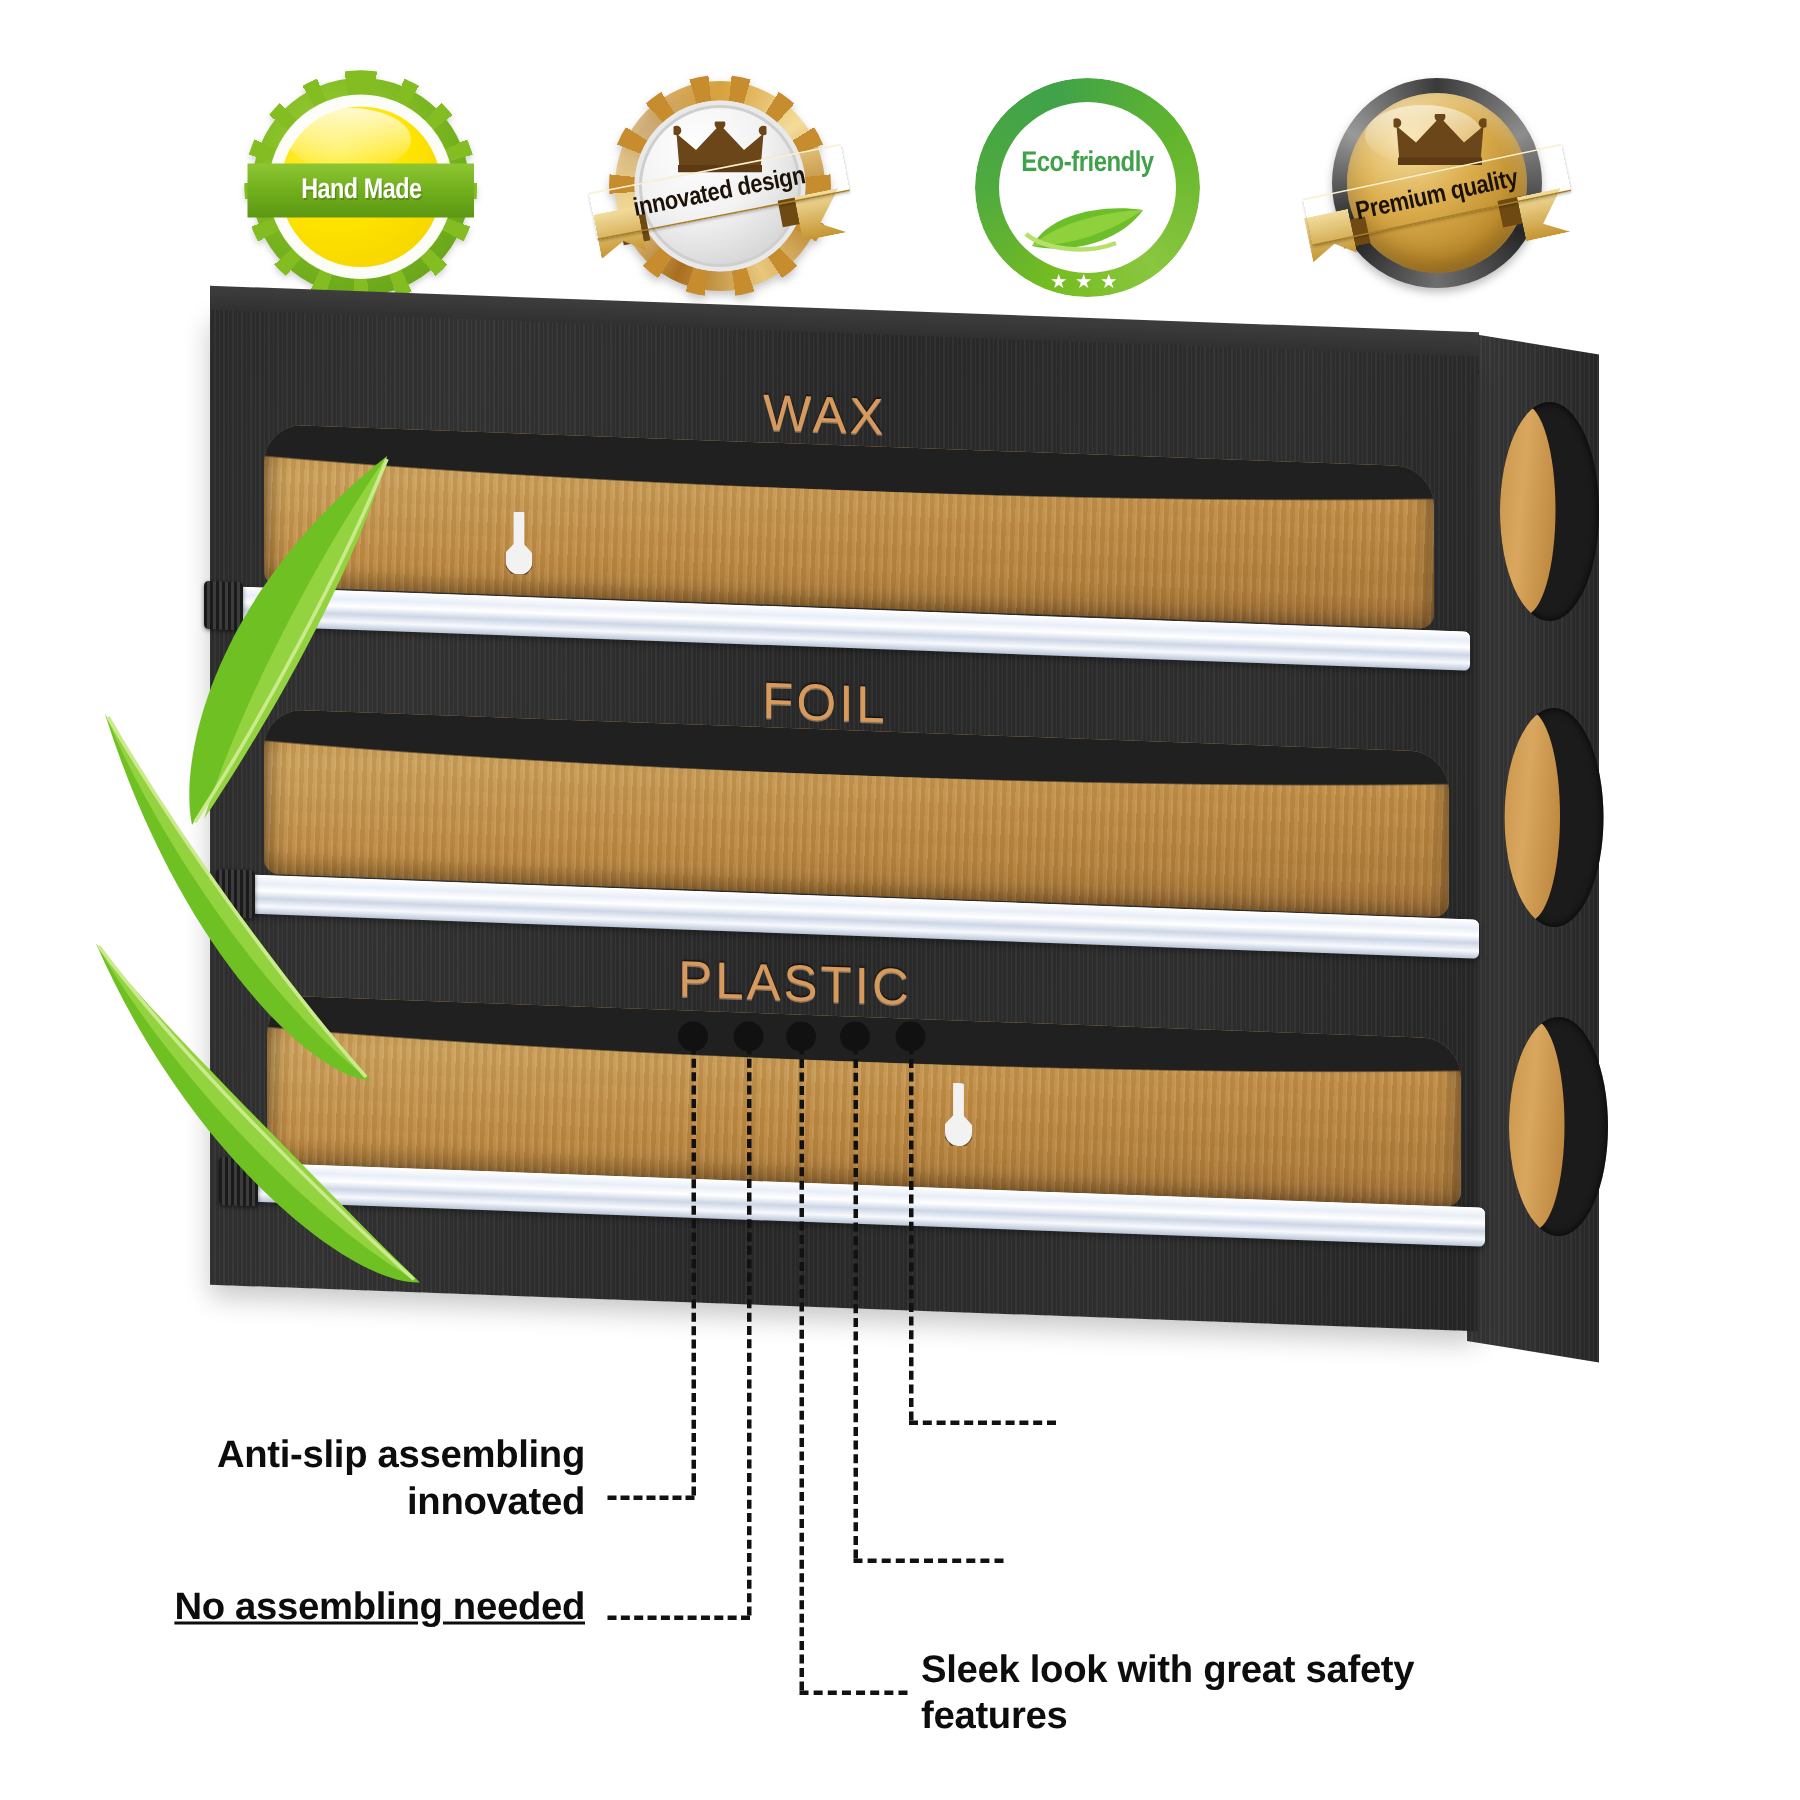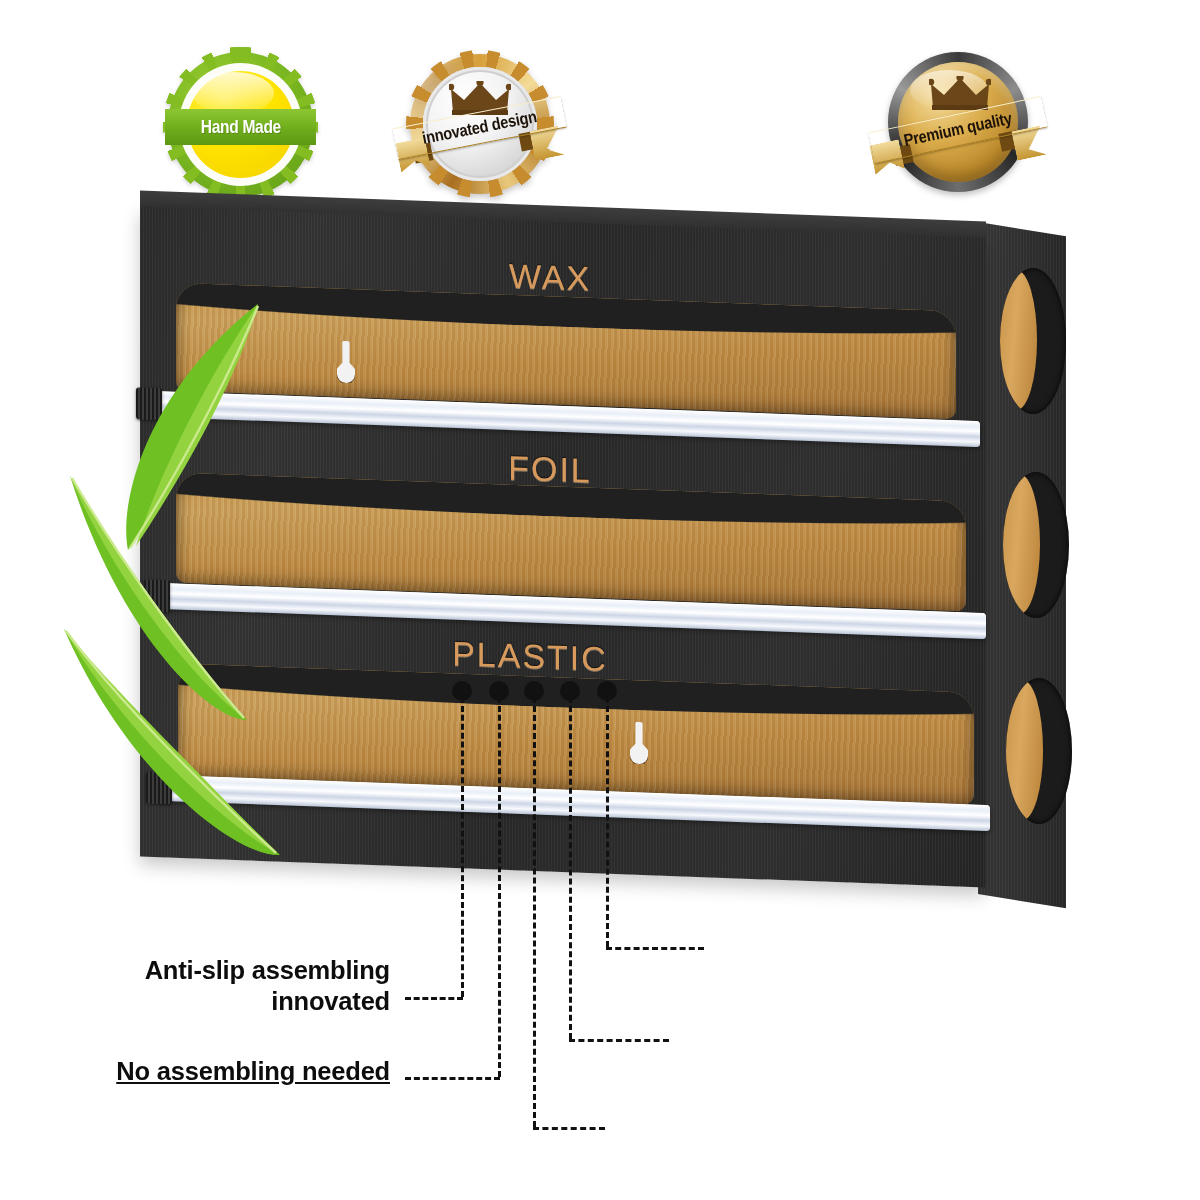--- a/index.html
+++ b/index.html
@@ -258,20 +258,32 @@
       </div>
       <div class="rib-fold" style="left:22px; top:96px; transform:rotate(-11deg)"></div>
       <div class="rib-fold" style="left:128px; top:84px; transform:rotate(-11deg)"></div>
       <div class="rib-tail" style="left:6px; top:92px; clip-path:polygon(0 0,100% 0,100% 100%,55% 70%,0 100%); transform:rotate(-11deg)"></div>
       <div class="rib-tail" style="left:140px; top:80px; clip-path:polygon(0 0,100% 0,45% 70%,100% 100%,0 100%); transform:rotate(-11deg)"></div>
       <div class="ribbon-gold">
         <span>innovated design</span>
       </div>
     </div>
 
+    <div class="badge bdg-eco">
+      <div class="eco-ring"></div>
+      <div class="eco-inner">
+        <div class="eco-text">Eco-friendly</div>
+        <svg style="position:absolute;left:16px;top:62px" width="86" height="40" viewBox="0 0 86 40">
+          <path d="M6 34 C18 12 54 6 80 10 C66 30 34 40 6 34 Z" fill="#6cbf2a"></path>
+          <path d="M6 34 C20 20 52 11 80 10 C60 24 32 34 6 34 Z" fill="#8fd13c"></path>
+          <path d="M2 26 C14 36 42 40 62 32" stroke="#b7e06a" stroke-width="3" fill="none"></path>
+        </svg>
+      </div>
+      <div class="eco-stars">★★★</div>
+    </div>
 
     <div class="badge bdg-prem">
       <div class="pm-ring"></div>
       <div class="pm-disc"></div>
       <div class="pm-gloss"></div>
       <svg class="crown" style="left:92px; top:30px" width="62" height="34" viewBox="0 0 62 34">
         <path d="M4 32 L2 8 L15 19 L31 2 L47 19 L60 8 L58 32 Z" fill="#6b4618"></path>
         <circle cx="2" cy="6" r="3.2" fill="#6b4618"></circle>
           <circle cx="60" cy="6" r="3.2" fill="#6b4618"></circle>
         <circle cx="31" cy="1.6" r="3.6" fill="#6b4618"></circle>
@@ -388,14 +400,18 @@
     <div>Anti-slip assembling</div>
     <div>innovated</div>
   </div>
 
   <div class="anno right" style="left:40px; top:1056px; width:350px;text-decoration:underline;">No assembling needed</div>
 
 
   <div class="anno" style="left:678px; top:1010px; width:500px;">
   </div>
 
+  <div class="anno" style="left:614px; top:1098px; width:500px;">
+    <div>Sleek look with great safety</div>
+    <div>features</div>
+  </div>
 
 </div>
 
 </body></html>

